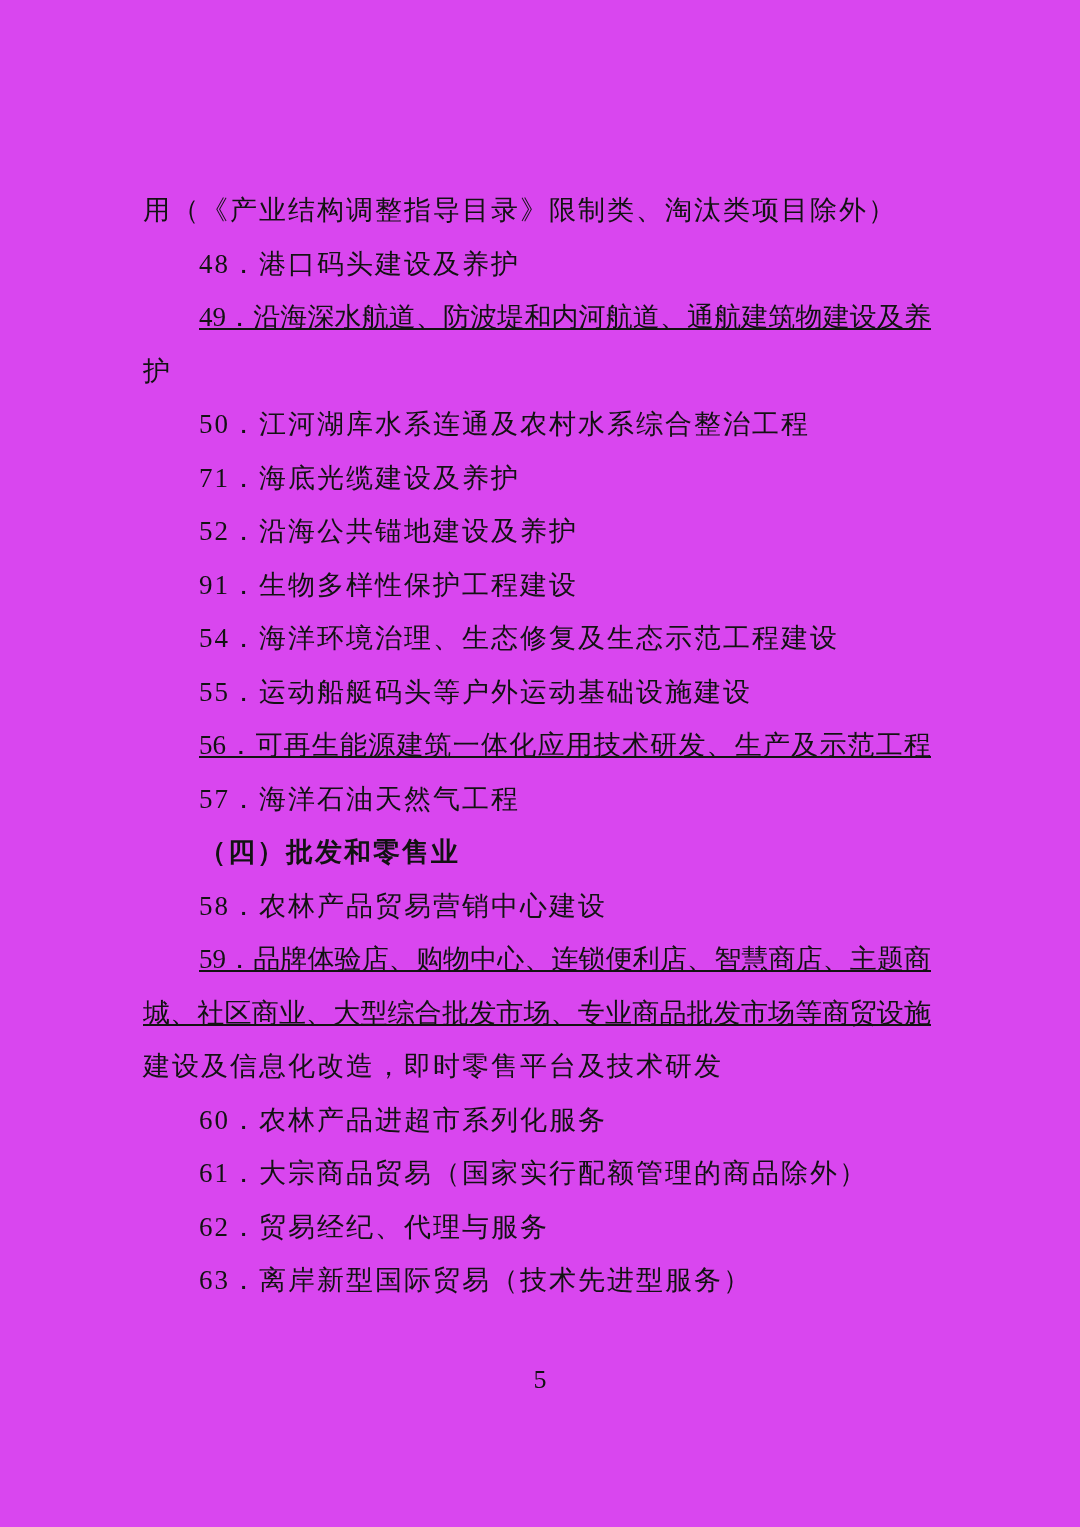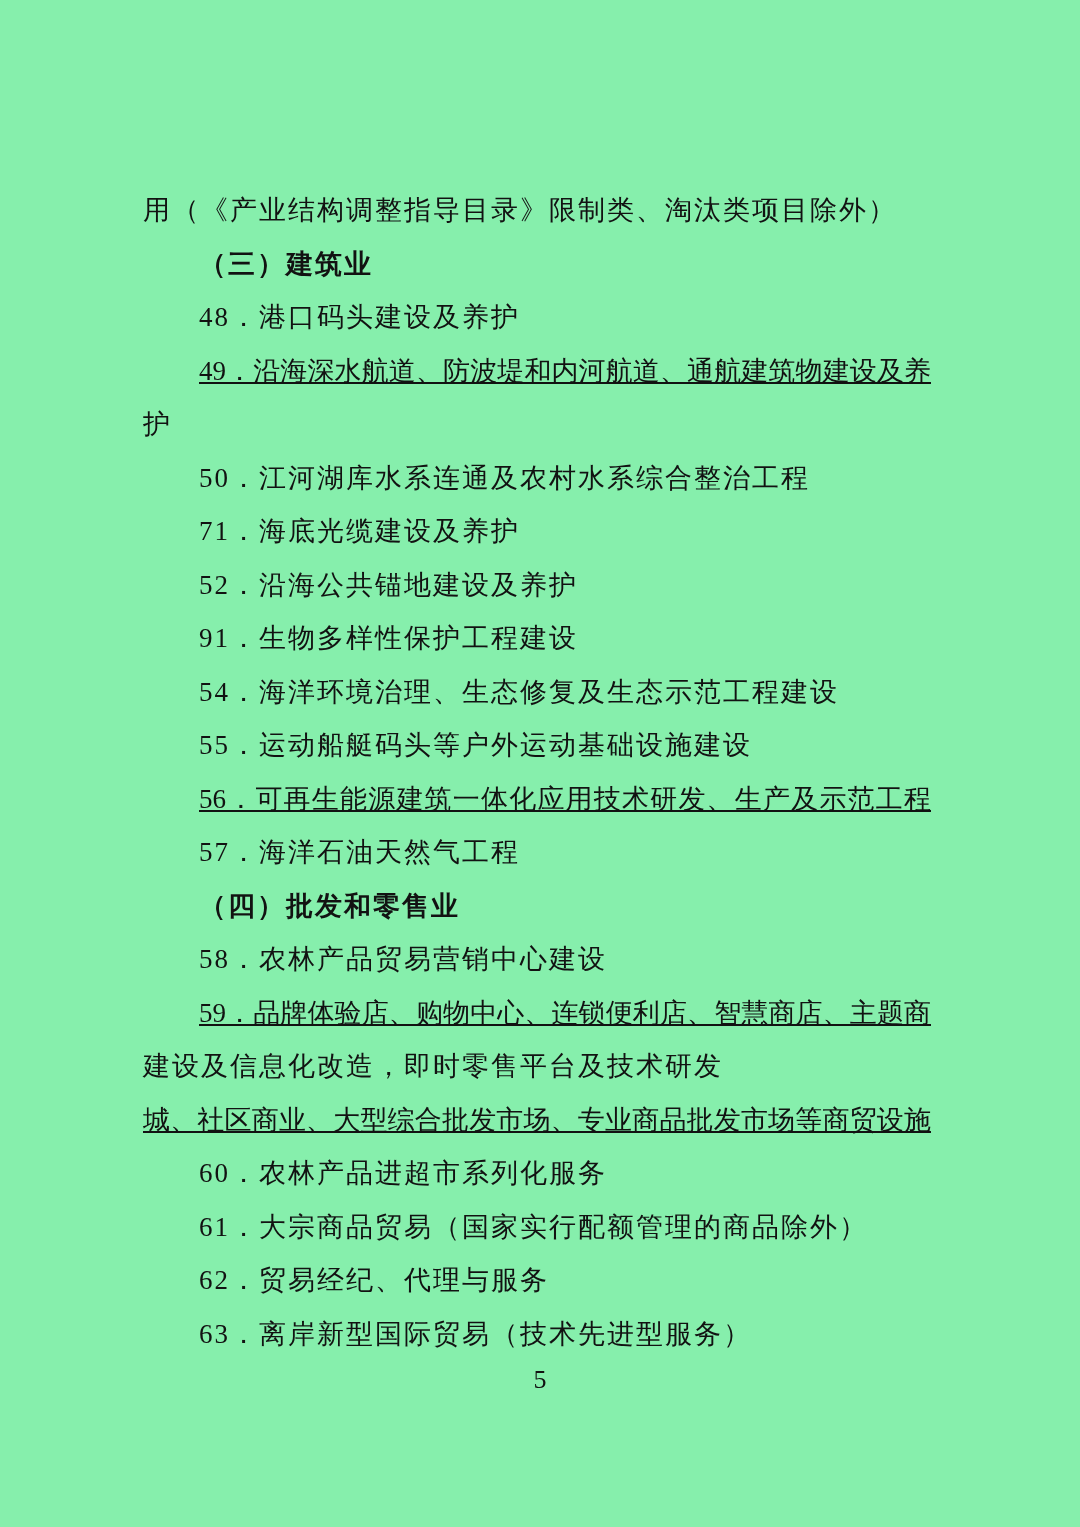--- a/index.html
+++ b/index.html
@@ -4,21 +4,21 @@
 <style>
   html, body {
     margin: 0;
     padding: 0;
     background: #ffffff;
   }
   .page {
     position: relative;
     width: 1080px;
     height: 1527px;
-    background: #86efac;
+    background: #d946ef;
     font-family: "Liberation Serif", "DejaVu Serif", serif;
     color: #121212;
     overflow: hidden;
   }
   .content {
     position: absolute;
     left: 143px;
     top: 184px;
     width: 788px;
   }
@@ -53,36 +53,35 @@
     line-height: 36px;
     color: #121212;
   }
 </style>
 </head>
 <body>
 
 <div class="page">
   <main class="content" id="content">
       <div class="line">用（《产业结构调整指导目录》限制类、淘汰类项目除外）</div>
-      <div class="line indent heading">（三）建筑业</div>
       <div class="line indent">48．港口码头建设及养护</div>
       <div class="line indent justify">49．沿海深水航道、防波堤和内河航道、通航建筑物建设及养</div>
       <div class="line">护</div>
       <div class="line indent">50．江河湖库水系连通及农村水系综合整治工程</div>
       <div class="line indent">71．海底光缆建设及养护</div>
       <div class="line indent">52．沿海公共锚地建设及养护</div>
       <div class="line indent">91．生物多样性保护工程建设</div>
       <div class="line indent">54．海洋环境治理、生态修复及生态示范工程建设</div>
       <div class="line indent">55．运动船艇码头等户外运动基础设施建设</div>
       <div class="line indent justify">56．可再生能源建筑一体化应用技术研发、生产及示范工程</div>
       <div class="line indent">57．海洋石油天然气工程</div>
       <div class="line indent heading">（四）批发和零售业</div>
       <div class="line indent">58．农林产品贸易营销中心建设</div>
       <div class="line indent justify">59．品牌体验店、购物中心、连锁便利店、智慧商店、主题商</div>
+      <div class="line justify">城、社区商业、大型综合批发市场、专业商品批发市场等商贸设施</div>
       <div class="line">建设及信息化改造，即时零售平台及技术研发</div>
-      <div class="line justify">城、社区商业、大型综合批发市场、专业商品批发市场等商贸设施</div>
       <div class="line indent">60．农林产品进超市系列化服务</div>
       <div class="line indent">61．大宗商品贸易（国家实行配额管理的商品除外）</div>
       <div class="line indent">62．贸易经纪、代理与服务</div>
       <div class="line indent">63．离岸新型国际贸易（技术先进型服务）</div>
     </main>
   <div class="footer">5</div>
 </div>
 
 </body></html>

